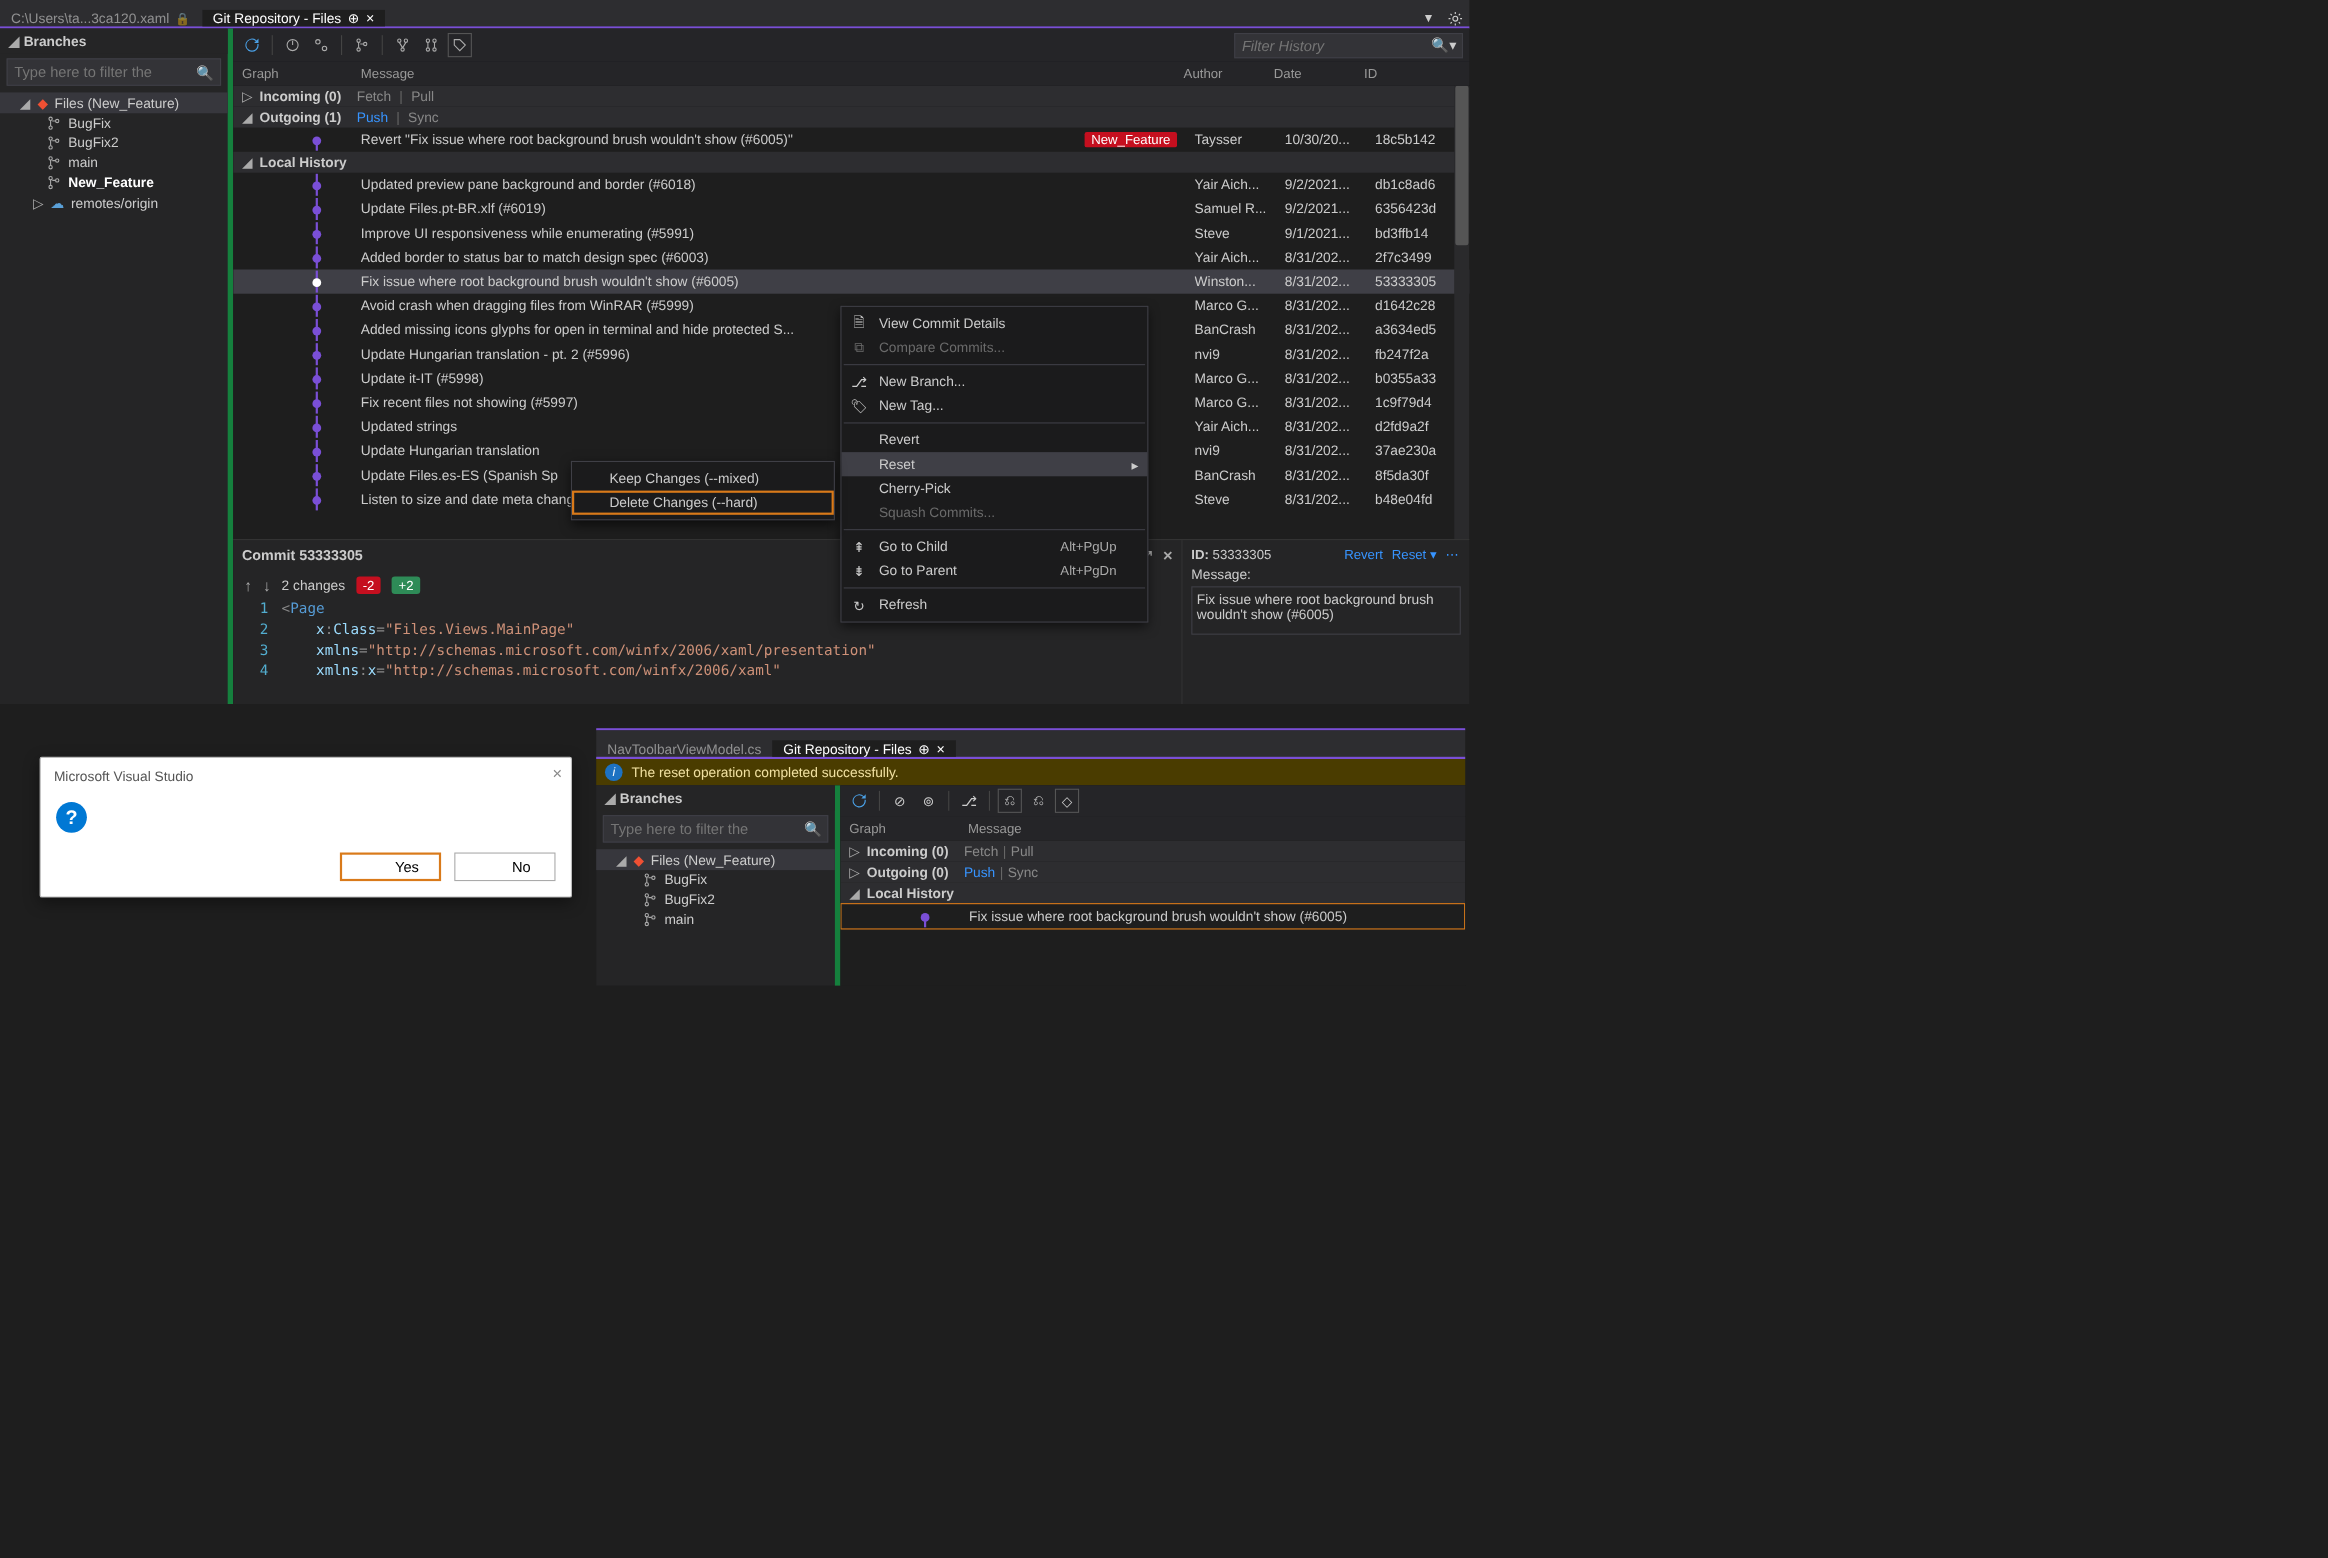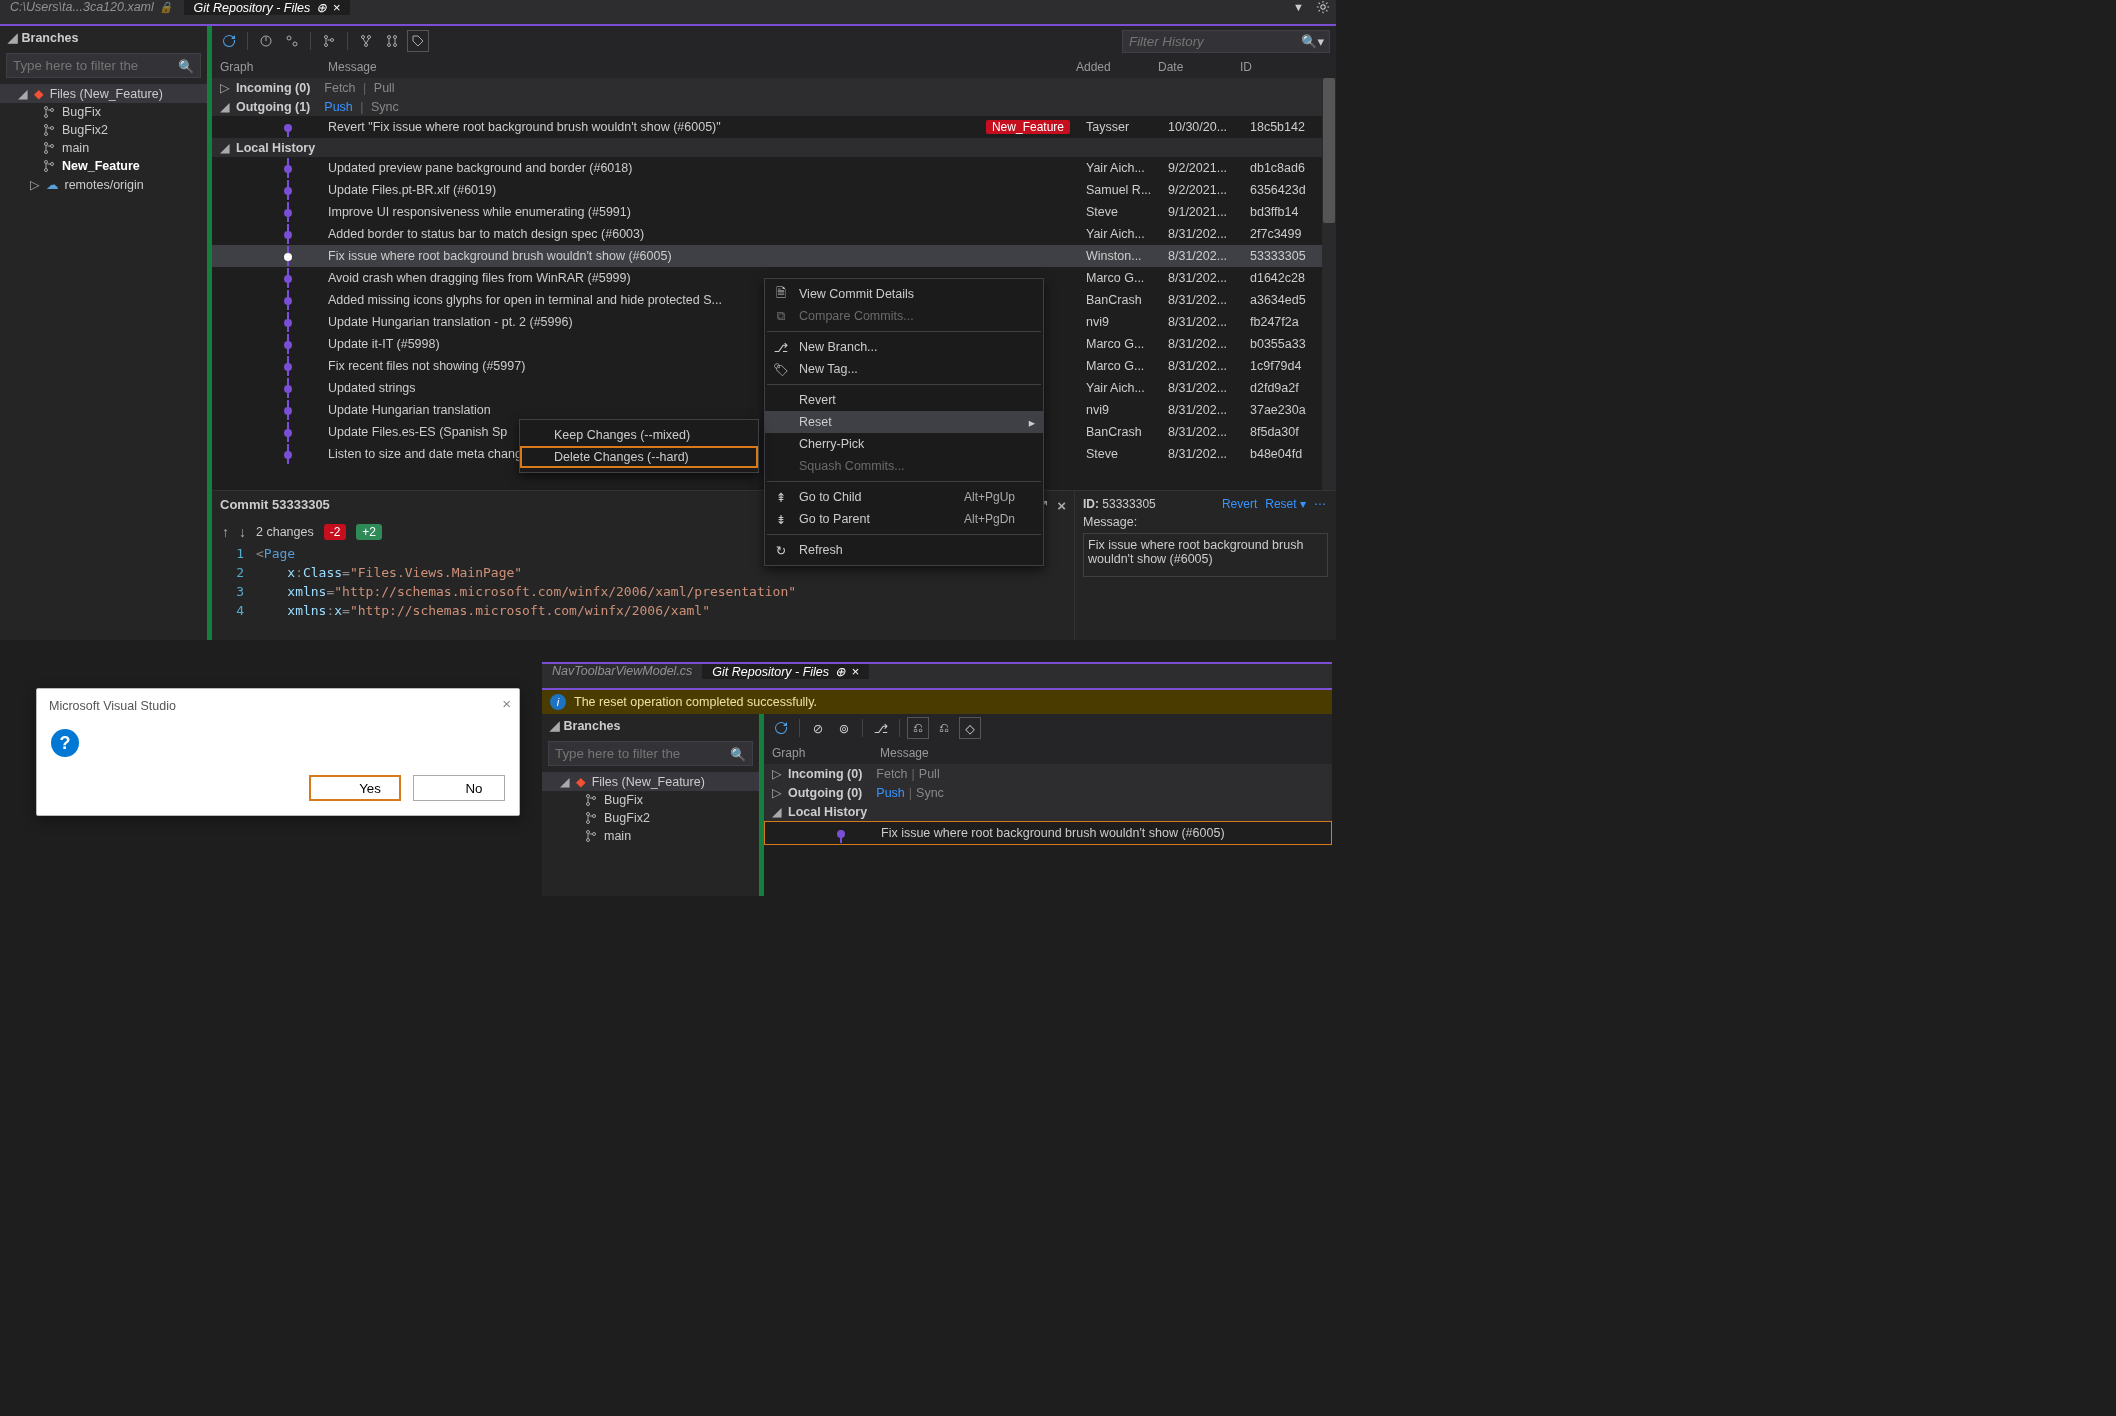--- a/index.html
+++ b/index.html
@@ -13,23 +13,22 @@
     position: relative;
     overflow: hidden;
   }
 
   
   .top-area {
     position: absolute; left: 0; top: 0; right: 0; height: 640px;
     display: flex; flex-direction: column;
   }
   .tabs-bar {
-    height: 26px; background: #2d2d30; display: flex; align-items: flex-start;
+    height: 26px; background: #2d2d30; display: flex; align-items: flex-end;
     border-bottom: 2px solid #7a4fd6;
-    font-style: italic;
   }
   .tab {
     display: flex; align-items: center; padding: 0 10px; gap: 6px;
     color: #bbb; cursor: default;
   }
   .tab.inactive { opacity: 0.7; }
   .tab.active { background: #1e1e1e; color: #fff; }
   .tab .x-btn { font-size: 13px; }
   .lock-icon { font-size: 11px; opacity: 0.7; }
   .tab-right { margin-left: auto; display: flex; align-items: center; gap: 12px; padding-right: 6px; }
@@ -313,21 +312,21 @@
           </div>
         <div class="filter-history">
           <input placeholder="Filter History" style="">
           <span class="search-glyph">🔍▾</span>
         </div>
       </div>
 
       <div class="cols-header">
         <div class="col-graph">Graph</div>
         <div class="col-msg">Message</div>
-        <div class="col-auth">Added</div>
+        <div class="col-auth">Author</div>
         <div class="col-date">Date</div>
         <div class="col-id">ID</div>
         <div class="col-scrl"></div>
       </div>
 
       <div class="rows">
         <div class="section-header">
           <span class="expander">▷</span>
           <span style="font-weight:600">Incoming (0)</span>
           <span class="actions" style="margin-left:8px">

